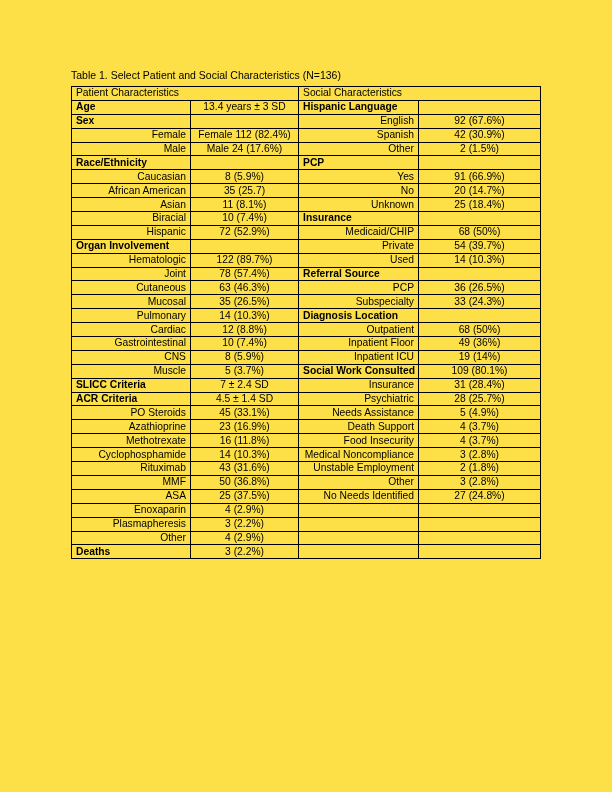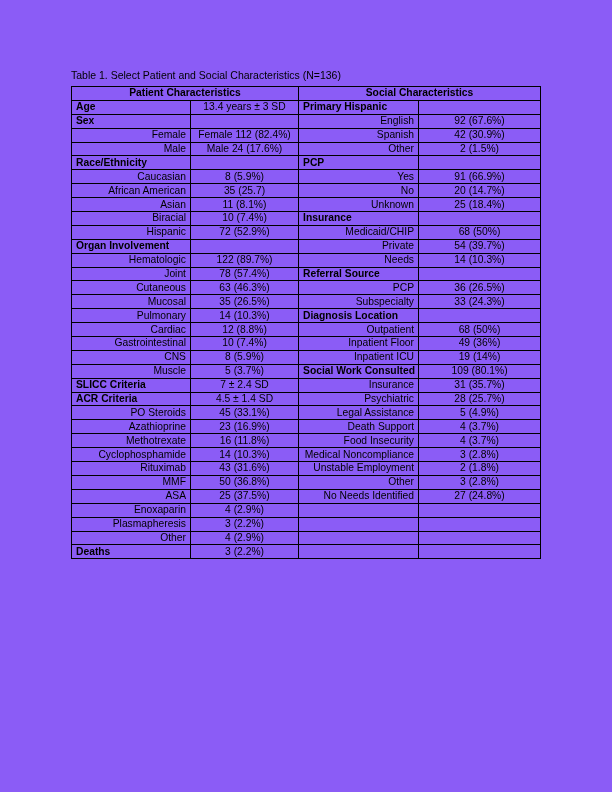--- a/index.html
+++ b/index.html
@@ -1,20 +1,20 @@
 <!DOCTYPE html>
 <html><head>
 <meta charset="utf-8">
 <style>
   html, body { margin: 0; padding: 0; background: #ffffff; }
   .page {
     position: relative;
     width: 612px;
     height: 792px;
-    background: #8b5cf6;
+    background: #fde047;
     font-family: "Liberation Sans", sans-serif;
     color: #000000;
     overflow: hidden;
   }
   .table-title {
     position: absolute;
     left: 71px;
     top: 69px;
     font-size: 10.5px;
     line-height: 13px;
@@ -36,22 +36,22 @@
     border: 1px solid #000000;
     font-size: 10.3px;
     line-height: 12px;
     height: 12.9px;
     padding: 0 4px;
     overflow: hidden;
     white-space: nowrap;
     font-weight: normal;
   }
   .char-table th {
-    font-weight: bold;
-    text-align: center;
+    font-weight: normal;
+    text-align: left;
   }
   .char-table td.cat { font-weight: bold; text-align: left; }
   .char-table td.sub { text-align: right; }
   .char-table td.val { text-align: center; }
 </style>
 </head>
 <body>
 
 <div class="page">
   <div class="table-title">Table 1. Select Patient and Social Characteristics (N=136)</div>
@@ -66,21 +66,21 @@
     <thead>
       <tr>
         <th colspan="2">Patient Characteristics</th>
         <th colspan="2">Social Characteristics</th>
       </tr>
     </thead>
     <tbody>
         <tr>
           <td class="cat">Age</td>
           <td class="val">13.4 years ± 3 SD</td>
-          <td class="cat">Primary Hispanic</td>
+          <td class="cat">Hispanic Language</td>
           <td class="val"></td>
         </tr>
         <tr>
           <td class="cat">Sex</td>
           <td class="val"></td>
           <td class="sub">English</td>
           <td class="val">92 (67.6%)</td>
         </tr>
         <tr>
           <td class="sub">Female</td>
@@ -132,21 +132,21 @@
         </tr>
         <tr>
           <td class="cat">Organ Involvement</td>
           <td class="val"></td>
           <td class="sub">Private</td>
           <td class="val">54 (39.7%)</td>
         </tr>
         <tr>
           <td class="sub">Hematologic</td>
           <td class="val">122 (89.7%)</td>
-          <td class="sub">Needs</td>
+          <td class="sub">Used</td>
           <td class="val">14 (10.3%)</td>
         </tr>
         <tr>
           <td class="sub">Joint</td>
           <td class="val">78 (57.4%)</td>
           <td class="cat">Referral Source</td>
           <td class="val"></td>
         </tr>
         <tr>
           <td class="sub">Cutaneous</td>
@@ -187,32 +187,32 @@
         <tr>
           <td class="sub">Muscle</td>
           <td class="val">5 (3.7%)</td>
           <td class="cat">Social Work Consulted</td>
           <td class="val">109 (80.1%)</td>
         </tr>
         <tr>
           <td class="cat">SLICC Criteria</td>
           <td class="val">7 ± 2.4 SD</td>
           <td class="sub">Insurance</td>
-          <td class="val">31 (35.7%)</td>
+          <td class="val">31 (28.4%)</td>
         </tr>
         <tr>
           <td class="cat">ACR Criteria</td>
           <td class="val">4.5 ± 1.4 SD</td>
           <td class="sub">Psychiatric</td>
           <td class="val">28 (25.7%)</td>
         </tr>
         <tr>
           <td class="sub">PO Steroids</td>
           <td class="val">45 (33.1%)</td>
-          <td class="sub">Legal Assistance</td>
+          <td class="sub">Needs Assistance</td>
           <td class="val">5 (4.9%)</td>
         </tr>
         <tr>
           <td class="sub">Azathioprine</td>
           <td class="val">23 (16.9%)</td>
           <td class="sub">Death Support</td>
           <td class="val">4 (3.7%)</td>
         </tr>
         <tr>
           <td class="sub">Methotrexate</td>

